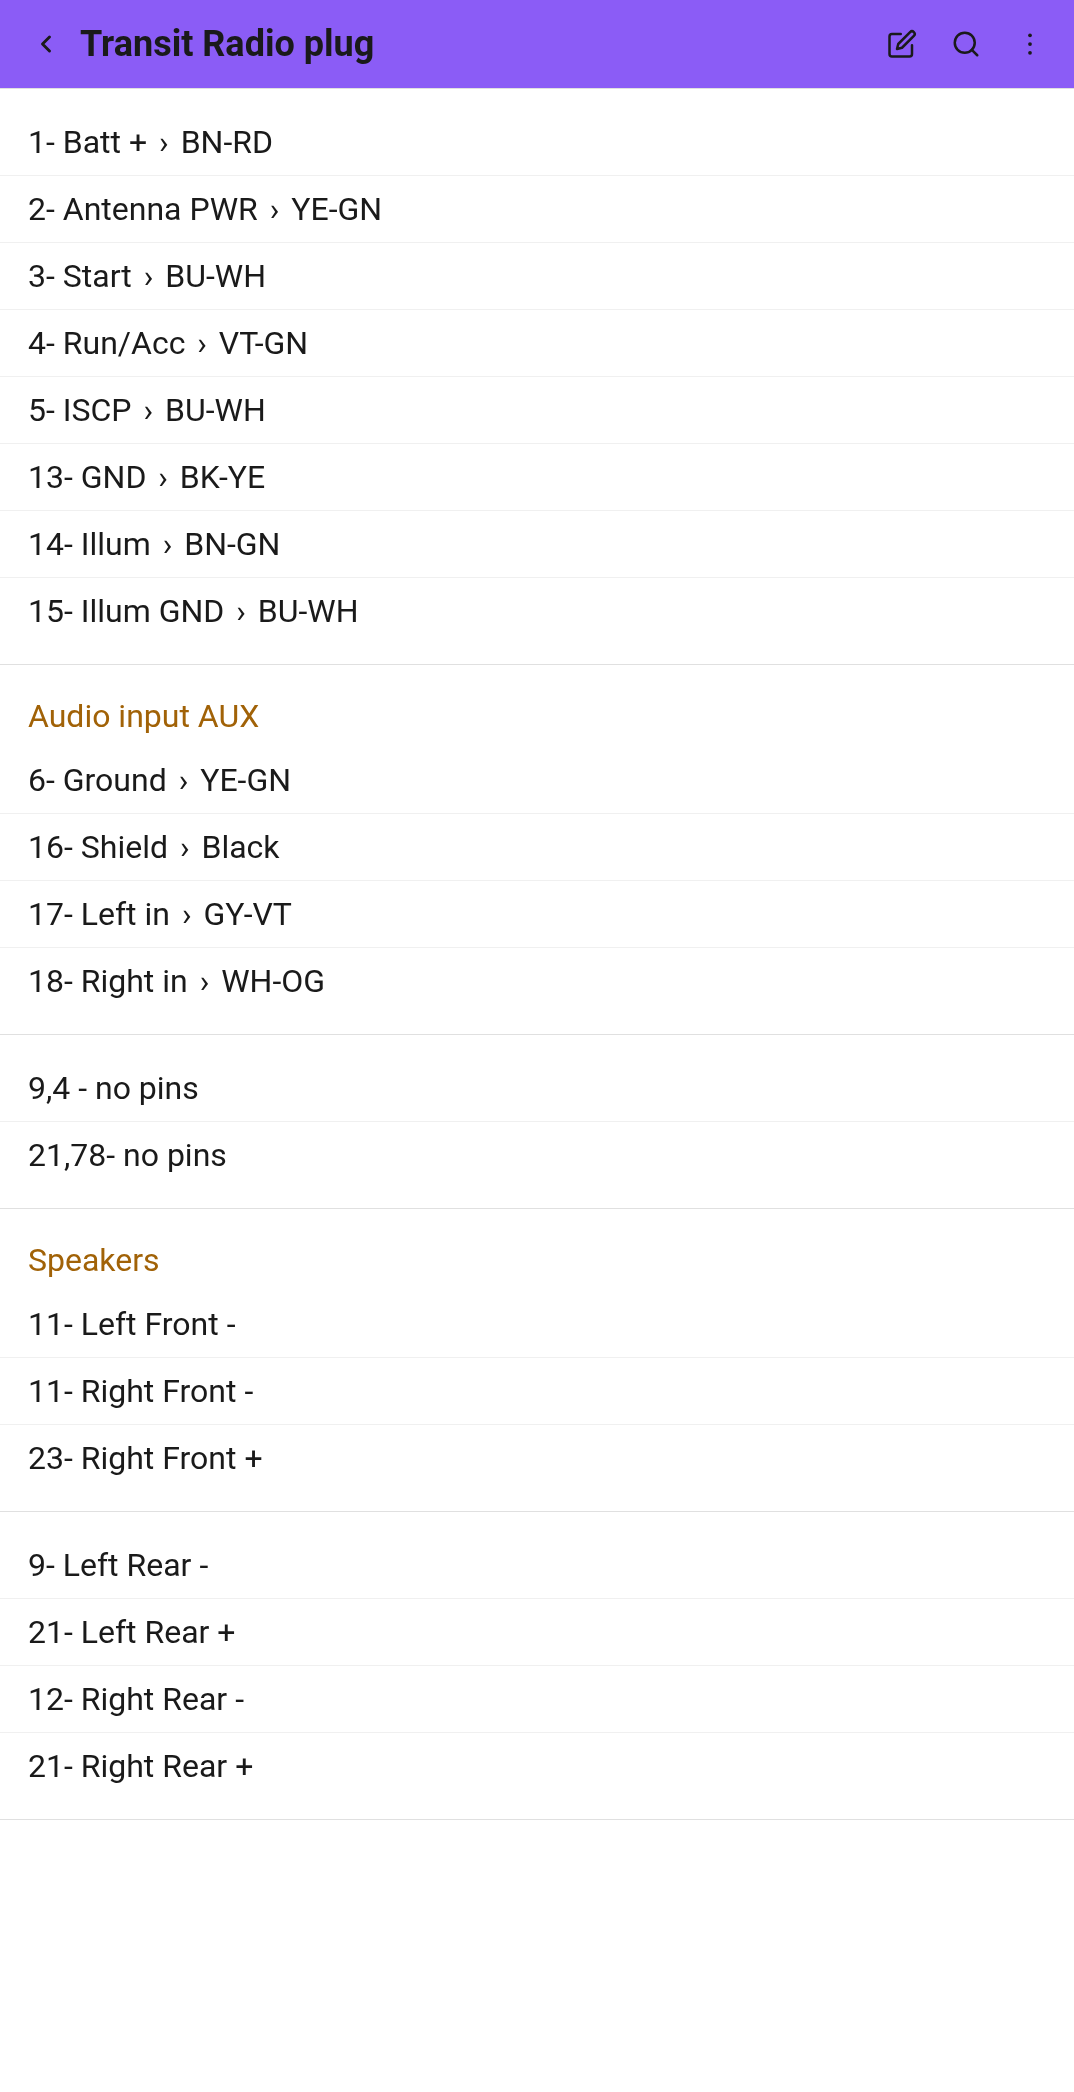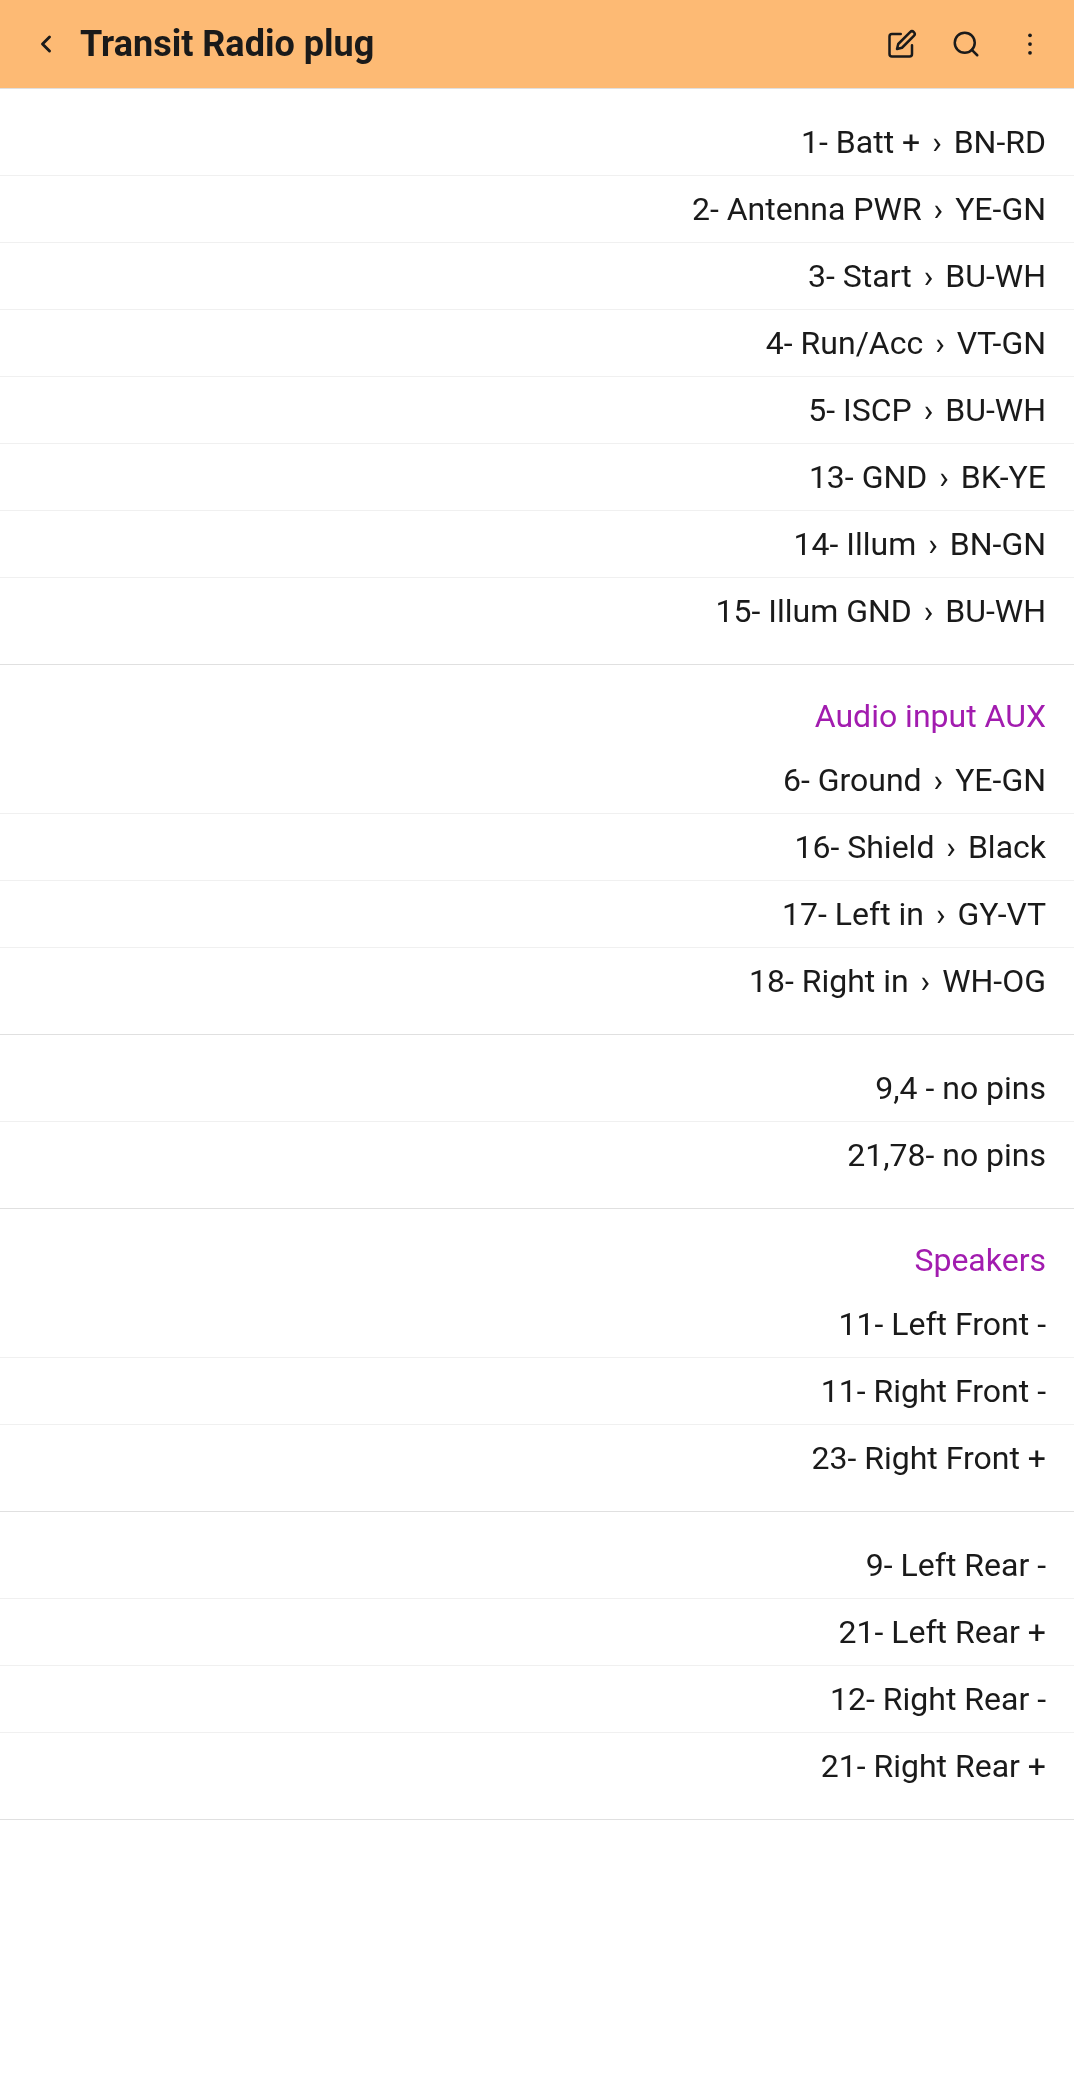--- a/index.html
+++ b/index.html
@@ -14,21 +14,21 @@
       background: #ffffff;
       color: #1a1a1a;
       width: 1074px;
       min-height: 2092px;
     }
 
     .header {
       display: flex;
       align-items: center;
       padding: 18px 20px;
-      background: #fdba74;
+      background: #8b5cf6;
       border-bottom: 1px solid #e0e0e0;
       position: sticky;
       top: 0;
       z-index: 10;
     }
 
     .header-back {
       display: flex;
       align-items: center;
       justify-content: center;
@@ -65,32 +65,31 @@
       cursor: pointer;
     }
 
     .header-icon svg {
       width: 30px;
       height: 30px;
     }
 
     .content {
       padding: 0;
-      text-align: right;
     }
 
     .section {
       border-bottom: 1px solid #e0e0e0;
       padding: 20px 0;
     }
 
     .section-title {
       font-size: 32px;
       font-weight: 400;
-      color: #a21caf;
+      color: #a16207;
       padding: 12px 28px;
     }
 
     .list-item {
       font-size: 32px;
       font-weight: 400;
       color: #1a1a1a;
       padding: 14px 28px;
       border-bottom: 1px solid #f0f0f0;
     }

